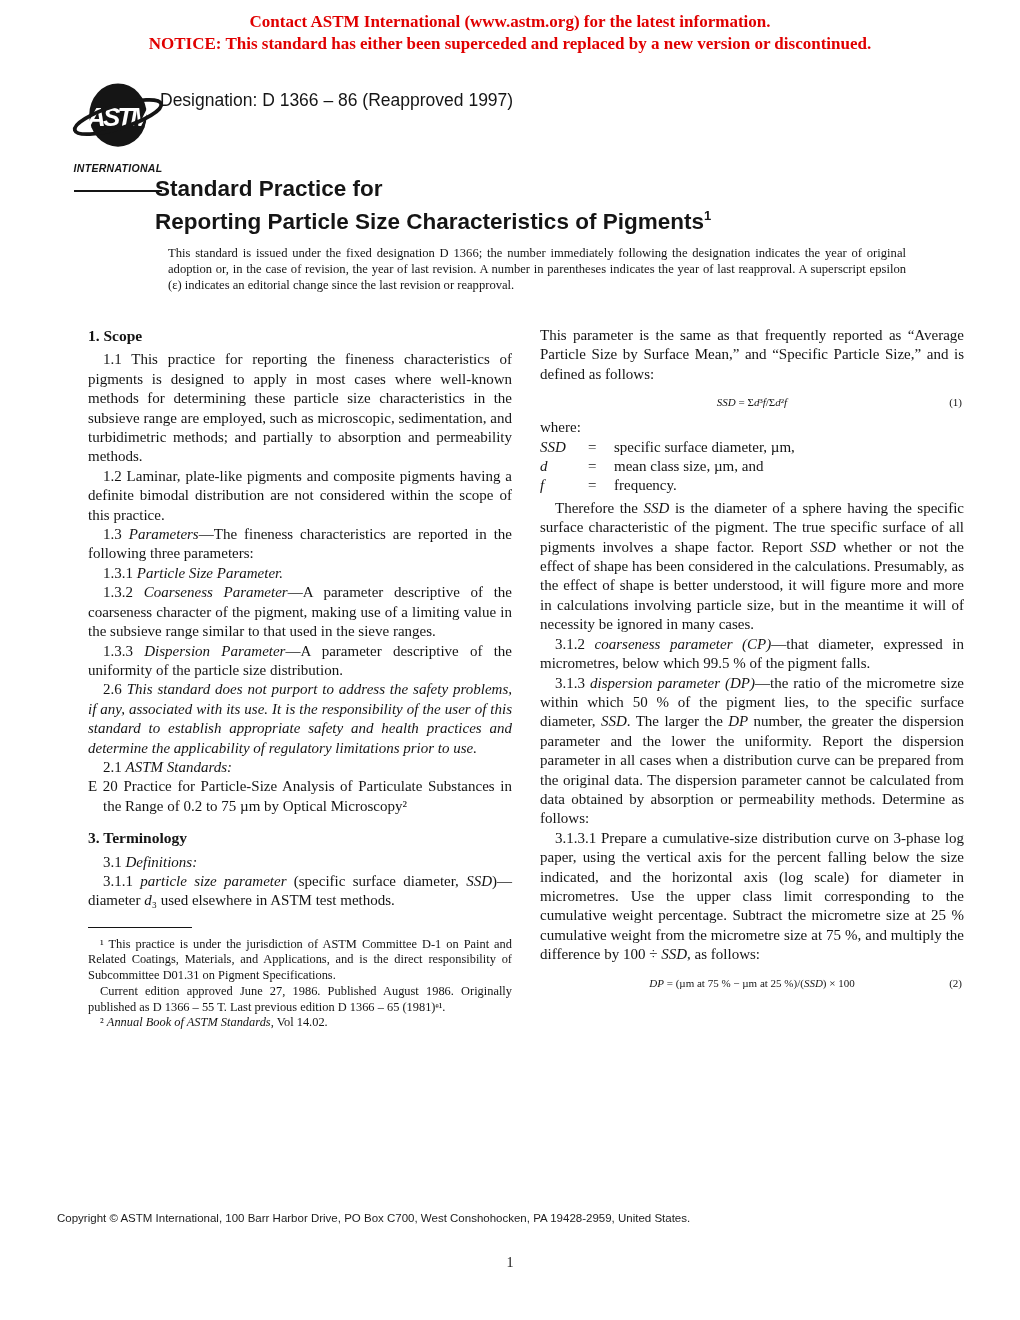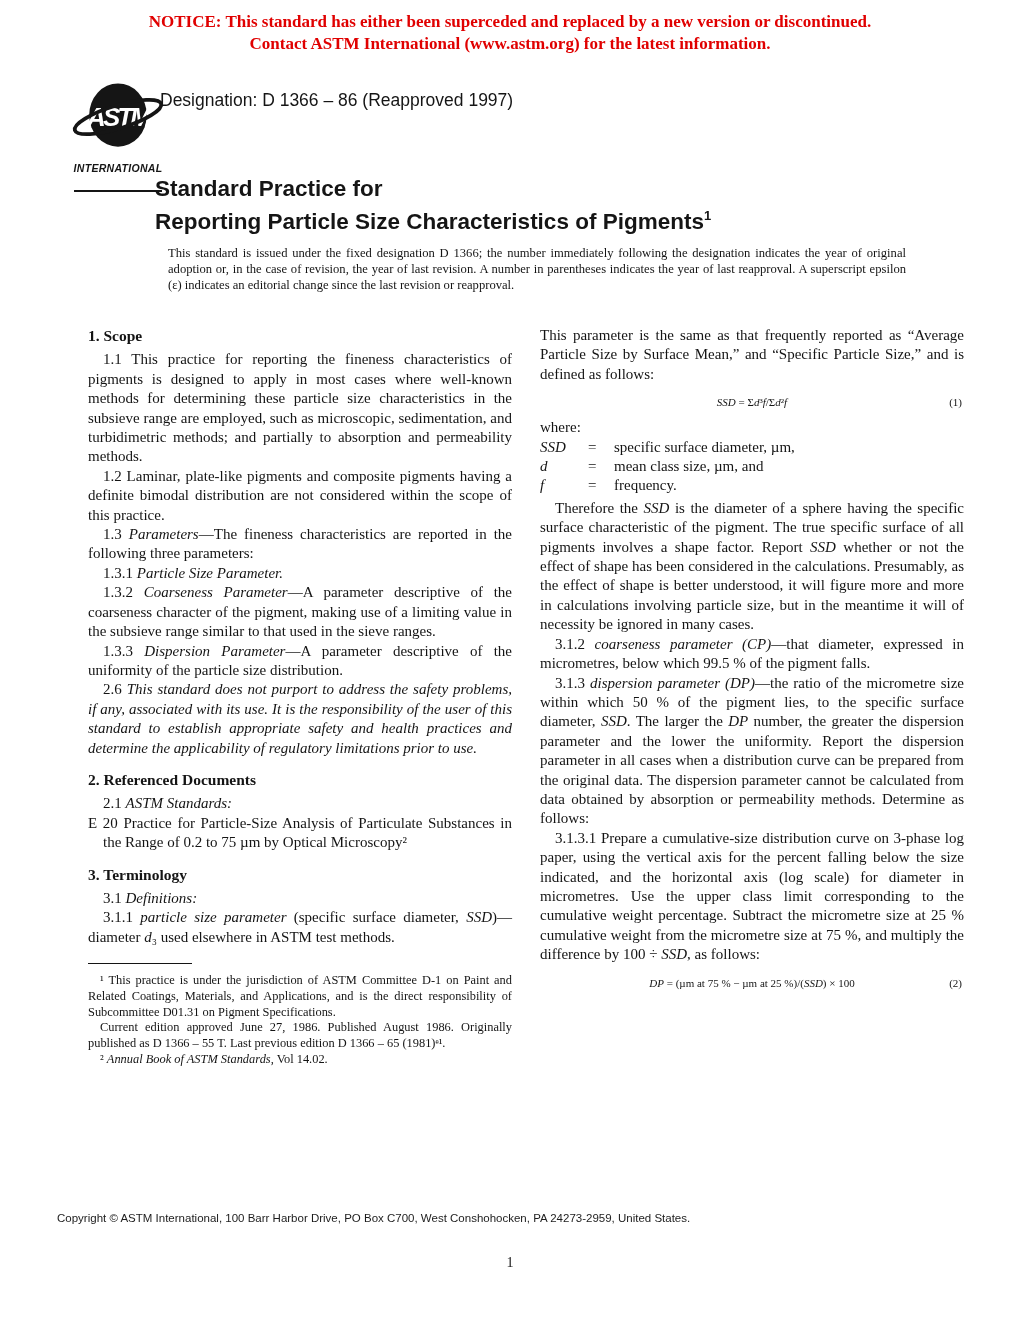--- a/index.html
+++ b/index.html
@@ -149,22 +149,22 @@
     text-align: center;
     font-size: 14px;
   }
 </style>
 </head>
 <body>
 
 <div class="page">
 
   <div class="notice">
+    <div>Contact ASTM International (www.astm.org) for the latest information.</div>
     <div>NOTICE: This standard has either been superceded and replaced by a new version or discontinued.</div>
-    <div>Contact ASTM International (www.astm.org) for the latest information.</div>
   </div>
 
   <div class="logo">
     <svg width="96" height="74" viewBox="0 0 100 76">
       <ellipse cx="50" cy="36" rx="30" ry="33" fill="#151515"></ellipse>
       <text x="50" y="47" font-family="Liberation Sans, sans-serif" font-size="27" font-weight="bold" font-style="italic" fill="#ffffff" text-anchor="middle" letter-spacing="-3">ASTM</text>
       <ellipse cx="50" cy="38" rx="47" ry="12" fill="none" stroke="#151515" stroke-width="4" transform="rotate(-17 50 38)"></ellipse>
     </svg>
     <div class="logo-sub">INTERNATIONAL</div>
   </div>
@@ -181,21 +181,20 @@
   <div class="columns">
     <div class="col" id="col-left">
         <div class="sec-h">1. Scope</div>
         <p class="para ind"><span>1.1 This practice for reporting the fineness characteristics of pigments is designed to apply in most cases where well-known methods for determining these particle size characteristics in the subsieve range are employed, such as microscopic, sedimentation, and turbidimetric methods; and partially to absorption and permeability methods.</span></p>
         <p class="para ind"><span>1.2 Laminar, plate-like pigments and composite pigments having a definite bimodal distribution are not considered within the scope of this practice.</span></p>
         <p class="para ind"><span>1.3 </span><span style="font-style: italic;">Parameters</span><span>—The fineness characteristics are reported in the following three parameters:</span></p>
         <p class="para ind"><span>1.3.1 </span><span style="font-style: italic;">Particle Size Parameter.</span></p>
         <p class="para ind"><span>1.3.2 </span><span style="font-style: italic;">Coarseness Parameter</span><span>—A parameter descriptive of the coarseness character of the pigment, making use of a limiting value in the subsieve range similar to that used in the sieve ranges.</span></p>
         <p class="para ind"><span>1.3.3 </span><span style="font-style: italic;">Dispersion Parameter</span><span>—A parameter descriptive of the uniformity of the particle size distribution.</span></p>
         <p class="para ind"><span>2.6 </span><span style="font-style: italic;">This standard does not purport to address the safety problems, if any, associated with its use. It is the responsibility of the user of this standard to establish appropriate safety and health practices and determine the applicability of regulatory limitations prior to use.</span></p>
-        <div class="sec-h">2. Referenced Documents</div>
         <p class="para ind"><span>2.1 </span><span style="font-style: italic;">ASTM Standards:</span></p>
         <p class="para hang"><span>E 20 Practice for Particle-Size Analysis of Particulate Substances in the Range of 0.2 to 75 µm by Optical Microscopy²</span></p>
         <div class="sec-h">3. Terminology</div>
         <p class="para ind"><span>3.1 </span><span style="font-style: italic;">Definitions:</span></p>
         <p class="para ind"><span>3.1.1 </span><span style="font-style: italic;">particle size parameter</span><span> (specific surface diameter, </span><span style="font-style: italic;">SSD</span><span>)—diameter </span><span style="font-style: italic;">d</span><span>₃ used elsewhere in ASTM test methods.</span></p>
         <div class="footnote-block">
           <hr class="fn-rule">
           <p class="footnote"><span>¹ This practice is under the jurisdiction of ASTM Committee D-1 on Paint and Related Coatings, Materials, and Applications, and is the direct responsibility of Subcommittee D01.31 on Pigment Specifications.</span></p>
           <p class="footnote"><span>Current edition approved June 27, 1986. Published August 1986. Originally published as D 1366 – 55 T. Last previous edition D 1366 – 65 (1981)ᵉ¹.</span></p>
           <p class="footnote"><span>² </span><span style="font-style: italic;">Annual Book of ASTM Standards</span><span>, Vol 14.02.</span></p>
@@ -223,16 +222,16 @@
           </div>
         </div>
         <p class="para ind"><span>Therefore the </span><span style="font-style: italic;">SSD</span><span> is the diameter of a sphere having the specific surface characteristic of the pigment. The true specific surface of all pigments involves a shape factor. Report </span><span style="font-style: italic;">SSD</span><span> whether or not the effect of shape has been considered in the calculations. Presumably, as the effect of shape is better understood, it will figure more and more in calculations involving particle size, but in the meantime it will of necessity be ignored in many cases.</span></p>
         <p class="para ind"><span>3.1.2 </span><span style="font-style: italic;">coarseness parameter (CP)</span><span>—that diameter, expressed in micrometres, below which 99.5 % of the pigment falls.</span></p>
         <p class="para ind"><span>3.1.3 </span><span style="font-style: italic;">dispersion parameter (DP)</span><span>—the ratio of the micrometre size within which 50 % of the pigment lies, to the specific surface diameter, </span><span style="font-style: italic;">SSD</span><span>. The larger the </span><span style="font-style: italic;">DP</span><span> number, the greater the dispersion parameter and the lower the uniformity. Report the dispersion parameter in all cases when a distribution curve can be prepared from the original data. The dispersion parameter cannot be calculated from data obtained by absorption or permeability methods. Determine as follows:</span></p>
         <p class="para ind"><span>3.1.3.1 Prepare a cumulative-size distribution curve on 3-phase log paper, using the vertical axis for the percent falling below the size indicated, and the horizontal axis (log scale) for diameter in micrometres. Use the upper class limit corresponding to the cumulative weight percentage. Subtract the micrometre size at 25 % cumulative weight from the micrometre size at 75 %, and multiply the difference by 100 ÷ </span><span style="font-style: italic;">SSD</span><span>, as follows:</span></p>
         <div class="equation"><span><span style="font-style: italic;">DP</span><span> = (µm at 75 % − µm at 25 %)/(</span><span style="font-style: italic;">SSD</span><span>) × 100</span></span><span class="eq-num">(2)</span></div>
       </div>
   </div>
 
-  <div class="copyright">Copyright © ASTM International, 100 Barr Harbor Drive, PO Box C700, West Conshohocken, PA 24273-2959, United States.</div>
+  <div class="copyright">Copyright © ASTM International, 100 Barr Harbor Drive, PO Box C700, West Conshohocken, PA 19428-2959, United States.</div>
   <div class="pageno">1</div>
 
 </div>
 
 </body></html>

